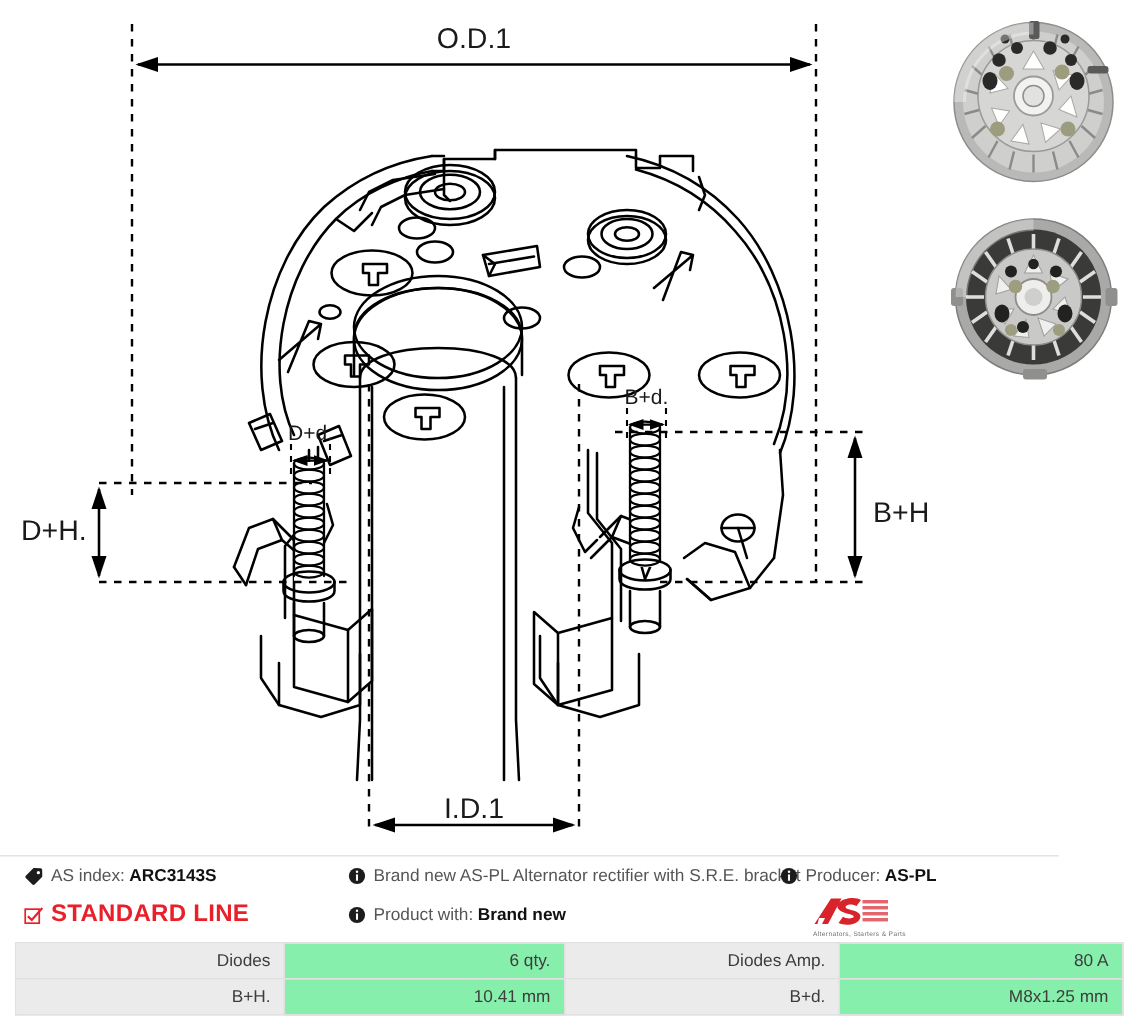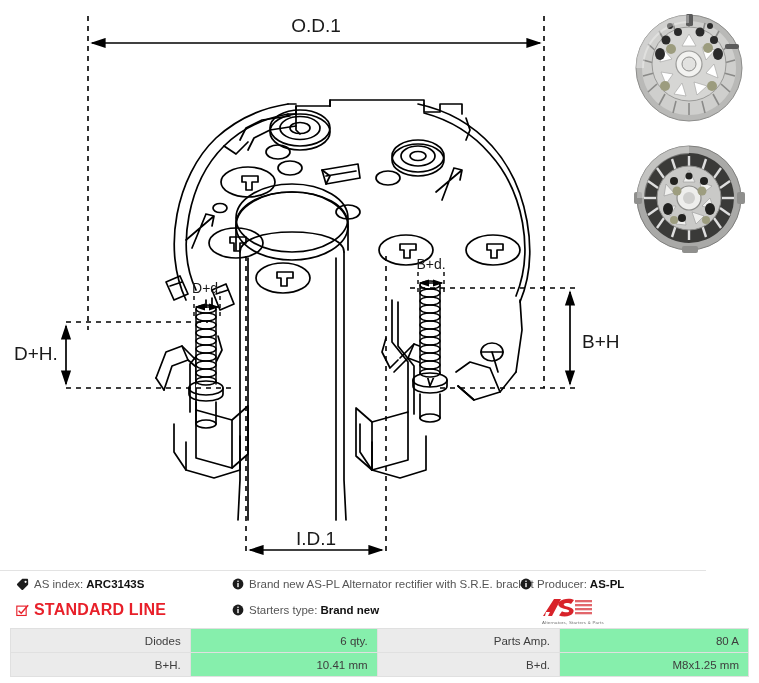--- a/index.html
+++ b/index.html
@@ -556,21 +556,21 @@
       </div>
 
       <div class="info-cell" id="cell-prodtype">
         <span class="ic">
           <svg width="12" height="12" viewBox="0 0 16 16">
             <circle cx="8" cy="8" r="7.2" fill="#1c1c1c"></circle>
             <rect x="7.1" y="6.6" width="1.8" height="5.6" fill="#ffffff"></rect>
             <circle cx="8" cy="4.3" r="1.1" fill="#ffffff"></circle>
           </svg>
         </span>
-        <span class="lbl">Starters type:</span>
+        <span class="lbl">Product with:</span>
         <span class="val">Brand new</span>
       </div>
     </div>
   </div>
 
   <div id="brand-logo">
     <svg width="92" height="30" viewBox="0 0 92 30" xmlns="http://www.w3.org/2000/svg">
 
       <g fill="#d8232a">
         <path d="M6,19 L17,2 L24,2 L15,19 L11,19 L13,15 L9,15 L8,19 Z"></path>
@@ -589,21 +589,21 @@
       </g>
       <text x="5" y="27" font-family="Liberation Sans, sans-serif" font-size="4.4" fill="#6f6f6f" letter-spacing="0.25">Alternators, Starters &amp; Parts</text>
     </svg>
   </div>
 
   <table id="spec-table">
     <tbody>
       <tr>
         <td class="k">Diodes</td>
         <td class="v">6 qty.</td>
-        <td class="k">Parts Amp.</td>
+        <td class="k">Diodes Amp.</td>
         <td class="v">80 A</td>
       </tr>
       <tr>
         <td class="k">B+H.</td>
         <td class="v">10.41 mm</td>
         <td class="k">B+d.</td>
         <td class="v">M8x1.25 mm</td>
       </tr>
     </tbody>
   </table>

